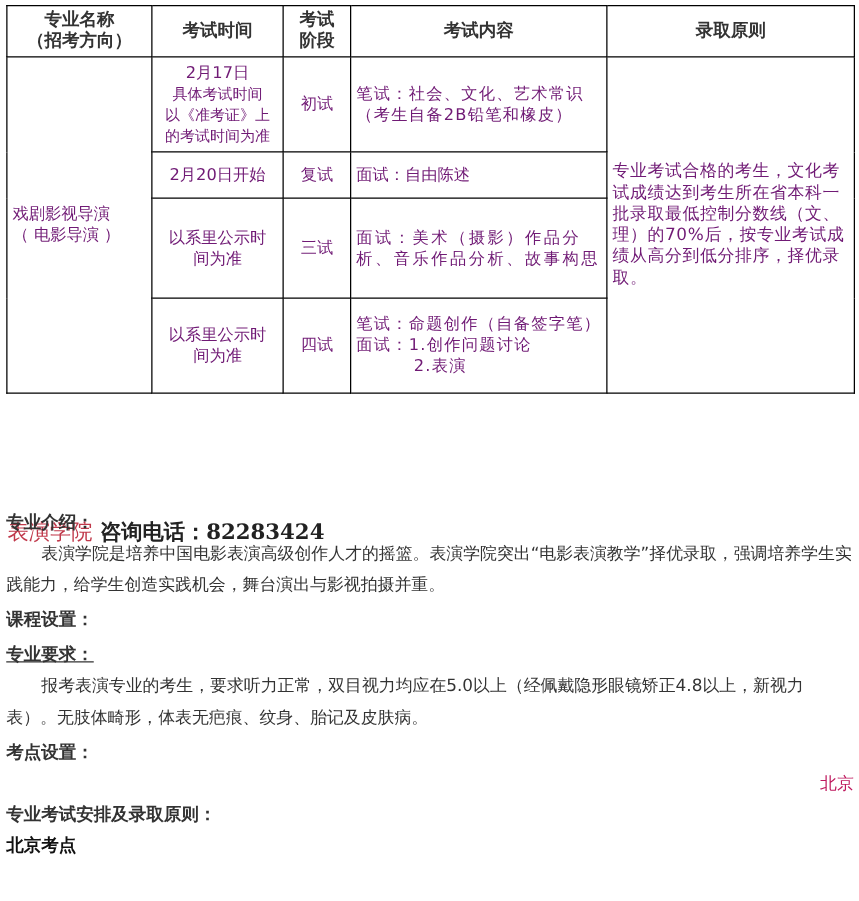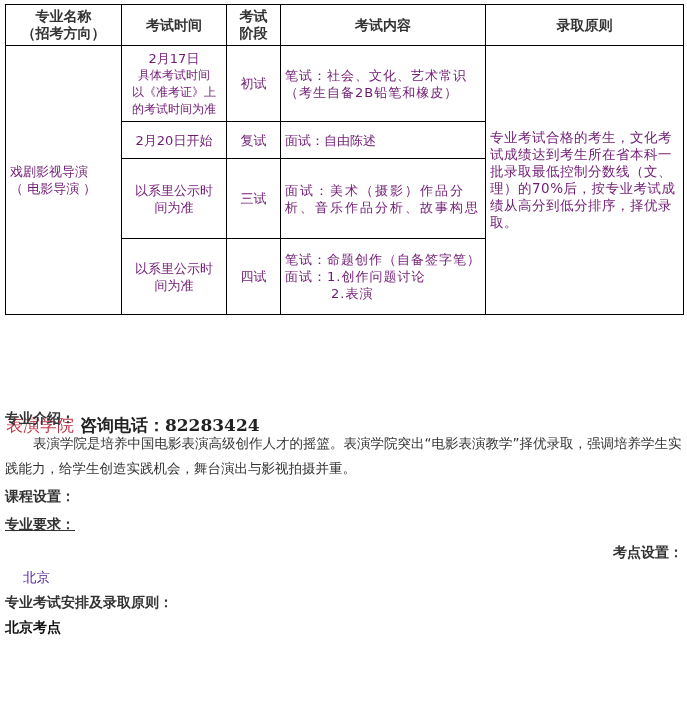--- a/index.html
+++ b/index.html
@@ -44,21 +44,21 @@
     .college-title {
       position: absolute; left: 6px; top: 370px;
       font-size: 17px; font-weight: bold;
       font-family: "DejaVu Serif", "Liberation Serif", serif;
       color: #222;
       margin-top: 44px;
     }
     .college-name { color: #c0394b; font-weight: normal; }
     .h { font-weight: bold; color: #333; font-size: 14px; }
     .p { text-indent: 28px; color: #333; }
-    .p-noindent { color: #4c1d95; }
+    .p-noindent { color: #be185d; text-align: right; }
     .loc { padding-left: 18px; }
   </style>
 </head>
 <body>
 
 <table class="exam">
   <colgroup>
     <col style="width:116px">
     <col style="width:105px">
     <col style="width:54px">
@@ -132,17 +132,18 @@
 <div class="college-title">
   <span class="college-name">表演学院</span>
   <span>咨询电话：</span><span>82283424</span>
 </div>
 
 <div class="section" style="top:406px;">
   <div class="h">专业介绍：</div>
   <div class="p">表演学院是培养中国电影表演高级创作人才的摇篮。表演学院突出“电影表演教学”择优录取，强调培养学生实践能力，给学生创造实践机会，舞台演出与影视拍摄并重。</div>
   <div class="h" style="margin-top:3px;">课程设置：</div>
   <div class="h" style="margin-top:3px;text-decoration:underline;">专业要求：</div>
-  <div class="h" style="margin-top:3px;text-align:right;">考点设置：</div>
+  <div class="p">报考表演专业的考生，要求听力正常，双目视力均应在5.0以上（经佩戴隐形眼镜矫正4.8以上，新视力表）。无肢体畸形，体表无疤痕、纹身、胎记及皮肤病。</div>
+  <div class="h" style="margin-top:3px;">考点设置：</div>
   <div class="p-noindent loc">北京</div>
   <div class="h">专业考试安排及录取原则：</div>
   <div class="h" style="color:#111;">北京考点</div>
 </div>
 
 </body></html>

